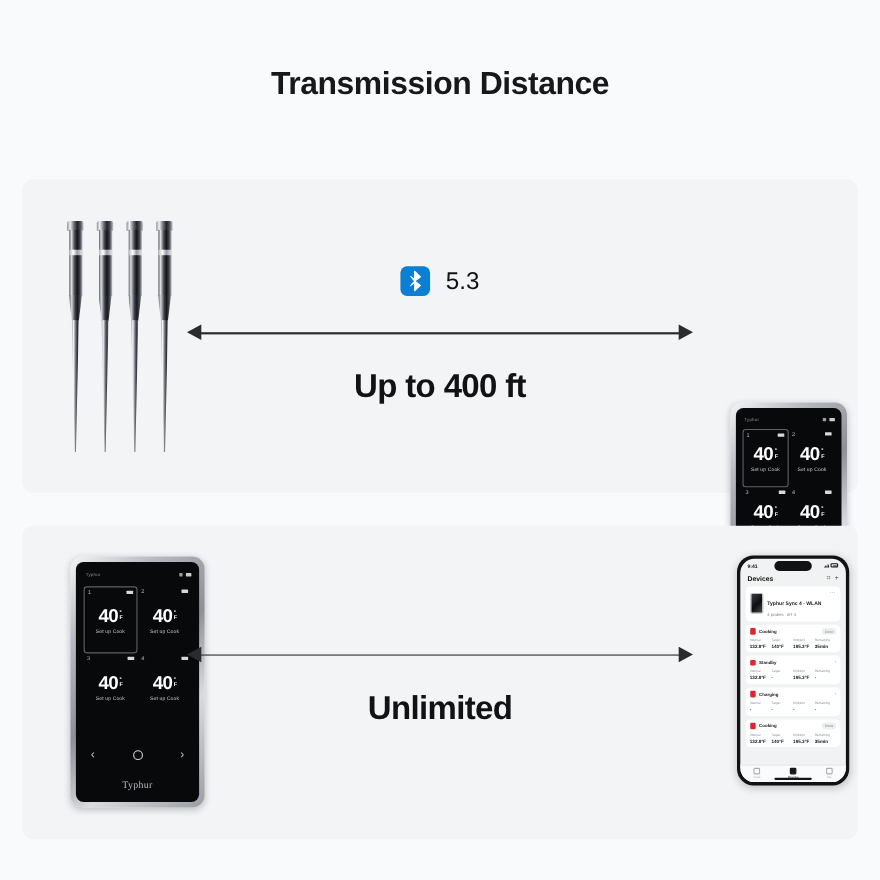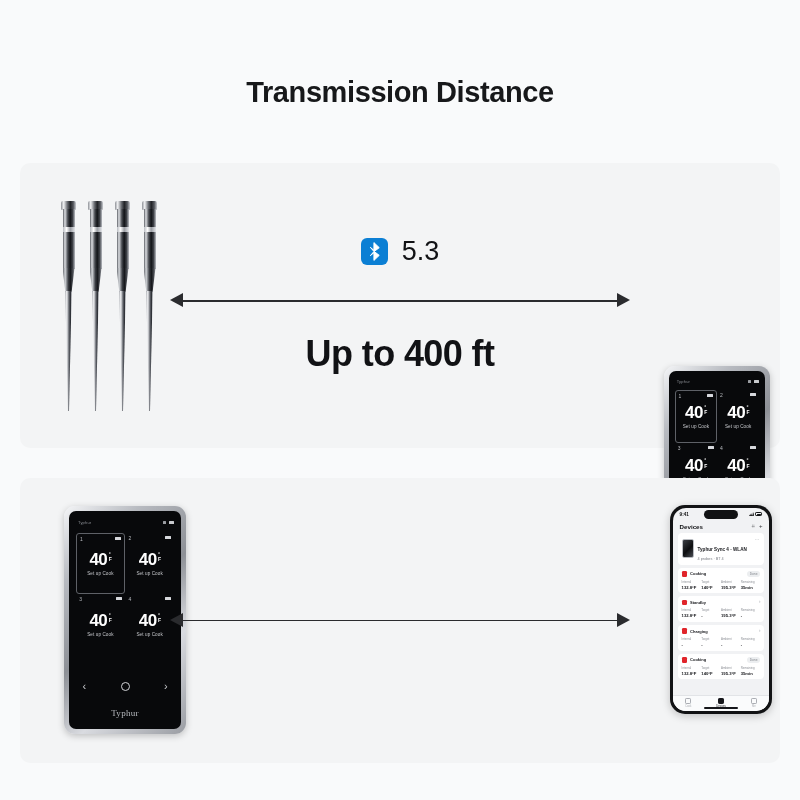--- a/index.html
+++ b/index.html
@@ -5,21 +5,21 @@
   * { box-sizing: border-box; margin: 0; padding: 0; }
   html, body {
     width: 800px; height: 800px;
     background: #f9fafb;
     font-family: "Liberation Sans", sans-serif;
     overflow: hidden;
   }
   .page { position: relative; width: 800px; height: 800px; background: #f9fafb; }
 
   .page-title {
-    position: absolute; top: 76px; left: 0; width: 800px;
+    position: absolute; top: 60px; left: 0; width: 800px;
     text-align: center;
     font-size: 29px; font-weight: 600; color: #17181a;
     letter-spacing: -0.4px;
   }
 
   .panel {
     position: absolute; left: 20px; width: 760px;
     background: #f3f4f5;
     border-radius: 10px;
   }
@@ -32,41 +32,41 @@
     display: flex; flex-direction: column; align-items: center; justify-content: center;
   }
   .tech-row {
     display: flex; align-items: center; justify-content: center;
     gap: 10px; margin-bottom: 18px;
   }
   .tech-label {
     font-size: 27px; font-weight: 700; color: #111215; letter-spacing: -0.5px;
     white-space: nowrap;
   }
-  .tech-version { font-size: 27px; font-weight: 400; color: #111215; margin-left: 4px; }
+  .tech-version { font-size: 22px; font-weight: 400; color: #111215; margin-left: 4px; }
   .bt-badge {
     width: 27px; height: 27px; border-radius: 6px; background: #0b7fd4;
     display: flex; align-items: center; justify-content: center; flex: none;
   }
   .wifi-ico { width: 32px; height: 24px; display: block; flex: none; }
 
   .arrow-wrap { width: 460px; height: 22px; position: relative; margin: 4px 0 6px; }
   .arrow-line {
     position: absolute; top: 11px; left: 12px; right: 12px; height: 1.6px;
     background: #2a2b2e;
   }
   .arrow-head {
     position: absolute; top: 4px; width: 0; height: 0;
     border-top: 7px solid transparent; border-bottom: 7px solid transparent;
   }
   .arrow-head.left  { left: 0;  border-right: 13px solid #2a2b2e; }
   .arrow-head.right { right: 0; border-left: 13px solid #2a2b2e; }
 
   .distance {
-    font-size: 36px; font-weight: 700; color: #111215; letter-spacing: -0.6px;
+    font-size: 30px; font-weight: 700; color: #111215; letter-spacing: -0.6px;
     margin-top: 16px; white-space: nowrap;
   }
 
   
   .probes { position: absolute; display: flex; gap: 10px; align-items: flex-start; }
   .probe { width: 17px; height: 210px; position: relative; }
   .probe .cap {
     position: absolute; top: 0; left: 1px; width: 15px; height: 9px; border-radius: 2px 2px 1px 1px;
     background: linear-gradient(90deg,#8d9096 0%,#f2f3f5 18%,#6d7076 42%,#202226 62%,#55585e 82%,#c9ccd1 100%);
   }
@@ -110,21 +110,21 @@
   .mini-ico.sm { width: 3px; height: 3px; background: #9a9da2; }
 
   .grid {
     position: absolute; top: 10%; left: 6%; right: 6%; height: 56%;
     display: grid; grid-template-columns: 1fr 1fr; grid-template-rows: 1fr 1fr;
   }
   .cell { position: relative; display: flex; flex-direction: column; align-items: center; justify-content: center; }
   .cell.active { border: 0.8px solid #5e6167; border-radius: 3px; }
   .cell .idx { position: absolute; top: 4%; left: 7%; color: #b9bcc1; font-size: 5px; }
   .cell .batt { position: absolute; top: 5%; right: 7%; width: 6px; height: 3px; background: #d6d8dc; border-radius: .5px; }
-  .cell .temp { color: #ffffff; font-size: 17px; font-weight: 700; letter-spacing: -.6px; line-height: 1; display: flex; align-items: flex-start; }
+  .cell .temp { color: #ffffff; font-size: 17px; font-weight: 700; letter-spacing: -.6px; line-height: 1; display: flex; align-items: center; }
   .cell .unit { display: inline-flex; flex-direction: column; font-size: 5px; font-weight: 600; line-height: 1.05; margin-left: 1.5px; margin-top: 1px; color: #ffffff; }
   .cell .sub { color: #c6c8cc; font-size: 4.6px; margin-top: 3px; letter-spacing: .1px; }
 
   .navrow {
     position: absolute; bottom: 17%; left: 12%; right: 12%;
     display: flex; align-items: center; justify-content: space-between;
     color: #b6b9be;
   }
   .nav-chev { font-size: 11px; line-height: 1; color: #c6c8cc; }
   .nav-circle { width: 9px; height: 9px; border: 1.2px solid #d0d2d6; border-radius: 50%; }
@@ -394,20 +394,21 @@
     </div>
 
     <div class="center-col">
 
       <div class="arrow-wrap">
         <div class="arrow-head left"></div>
         <div class="arrow-line"></div>
         <div class="arrow-head right"></div>
       </div>
 
+      <div class="distance">Unlimited</div>
     </div>
 
     <div class="phone" style="left:650px; top:27px; width:102px; height:209px; position:absolute;">
       <div class="shell">
         <div class="display">
 
           <div class="status-bar">
             <span class="status-time">9:41</span>
             <span class="notch"></span>
             <span class="status-right">

